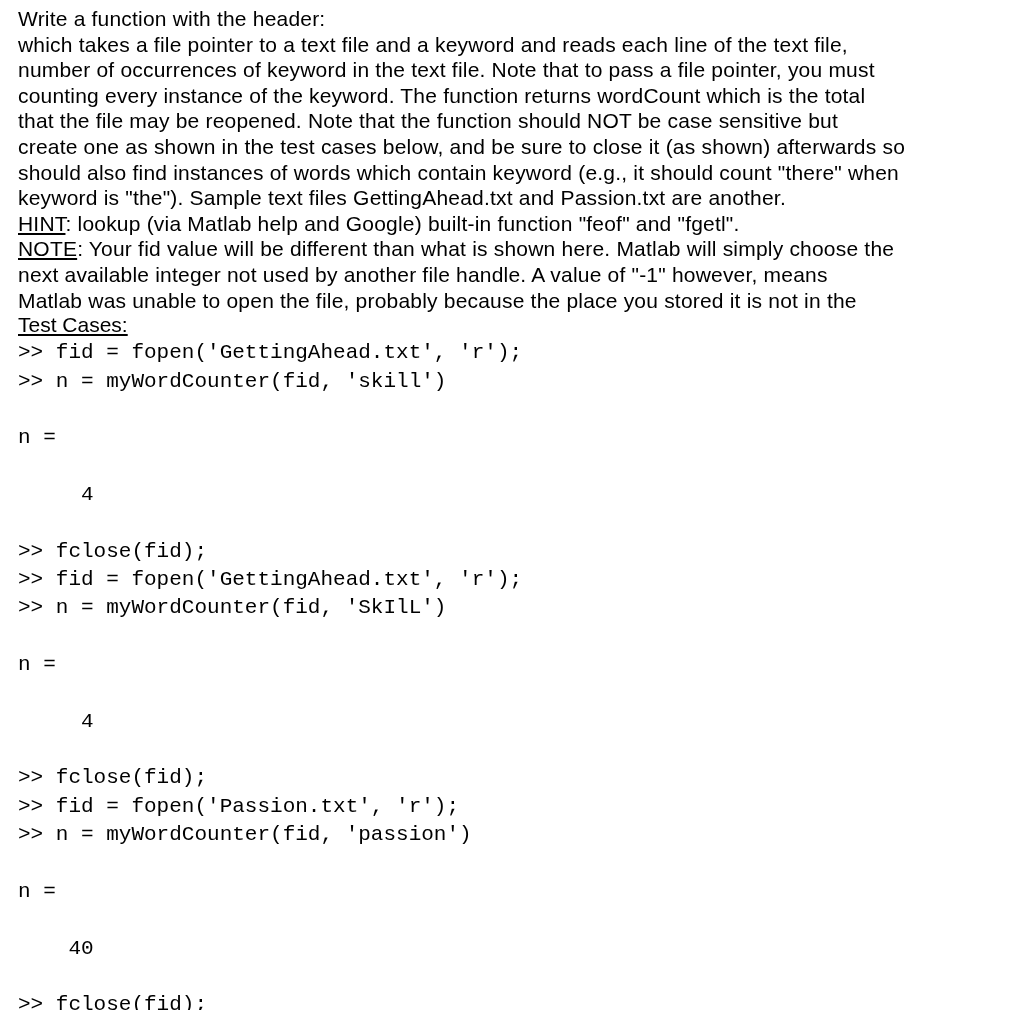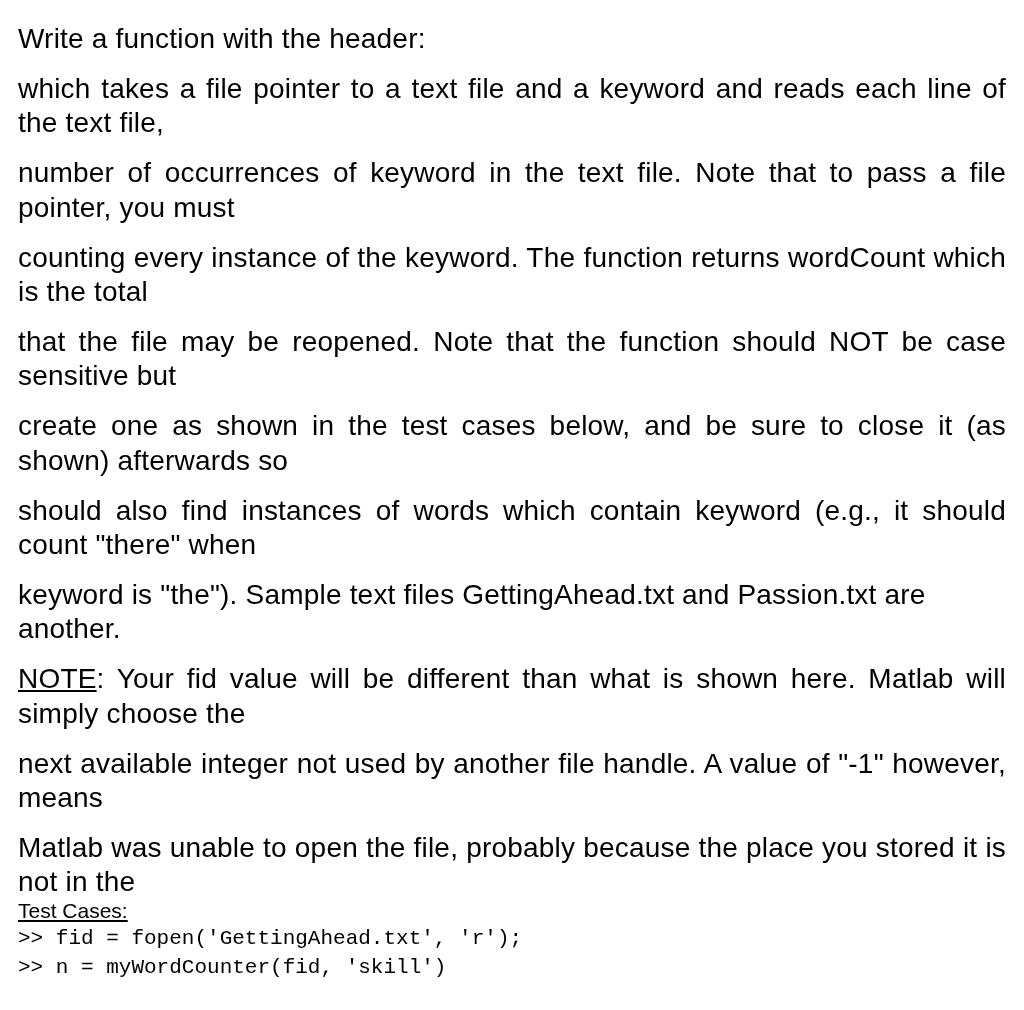--- a/index.html
+++ b/index.html
@@ -8,26 +8,25 @@
     background: #fff;
     font-family: Arial, Helvetica, sans-serif;
     color: #000;
     width: 1024px;
   }
   .page {
     padding: 6px 18px 18px 18px;
     width: 988px;
   }
   .instr-line {
-    font-size: 28px;
+    font-size: 21px;
     line-height: 1.22;
     text-align: justify;
     text-justify: inter-word;
     letter-spacing: 0.2px;
-    margin-top: 16px;
   }
   .instr-line.left { text-align: left; }
   .code-header {
     font-family: "Courier New", Courier, monospace;
     color: #2E8B57;
     font-size: 18px;
     text-align: center;
     line-height: 1.3;
     margin-bottom: 2px;
   }
@@ -57,20 +56,23 @@
   <div class="instr-line">number of occurrences of keyword in the text file.  Note that to pass a file pointer, you must</div>
   <div class="instr-line">counting every instance of the keyword.  The function returns wordCount which is the total</div>
   <div class="instr-line">that the file may be reopened.  Note that the function should NOT be case sensitive but</div>
   <div class="instr-line">create one as shown in the test cases below, and be sure to close it (as shown) afterwards so</div>
   <div class="instr-line">should also find instances of words which contain keyword (e.g., it should count "there" when</div>
 
   <div class="instr-line left">
     <span>keyword is "the").  Sample text files </span><span class="b">GettingAhead.txt</span><span> and </span><span class="b">Passion.txt</span><span> are another.</span>
   </div>
 
+  <div class="instr-line left">
+    <span class="u">HINT</span><span>:  lookup (via Matlab help and Google) built-in function "</span><span class="b">feof</span><span>" and "</span><span class="b">fgetl</span><span>".</span>
+  </div>
 
   <div class="instr-line">
     <span class="u">NOTE</span><span>:  Your fid value will be different than what is shown here.  Matlab will simply choose the</span>
   </div>
   <div class="instr-line">next available integer not used by another file handle.  A value of "-1" however, means</div>
   <div class="instr-line">Matlab was unable to open the file, probably because the place you stored it is not in the</div>
 
   <div class="test-label">Test Cases:</div>
 
   <div class="mono">&gt;&gt; fid = fopen('GettingAhead.txt', 'r');

